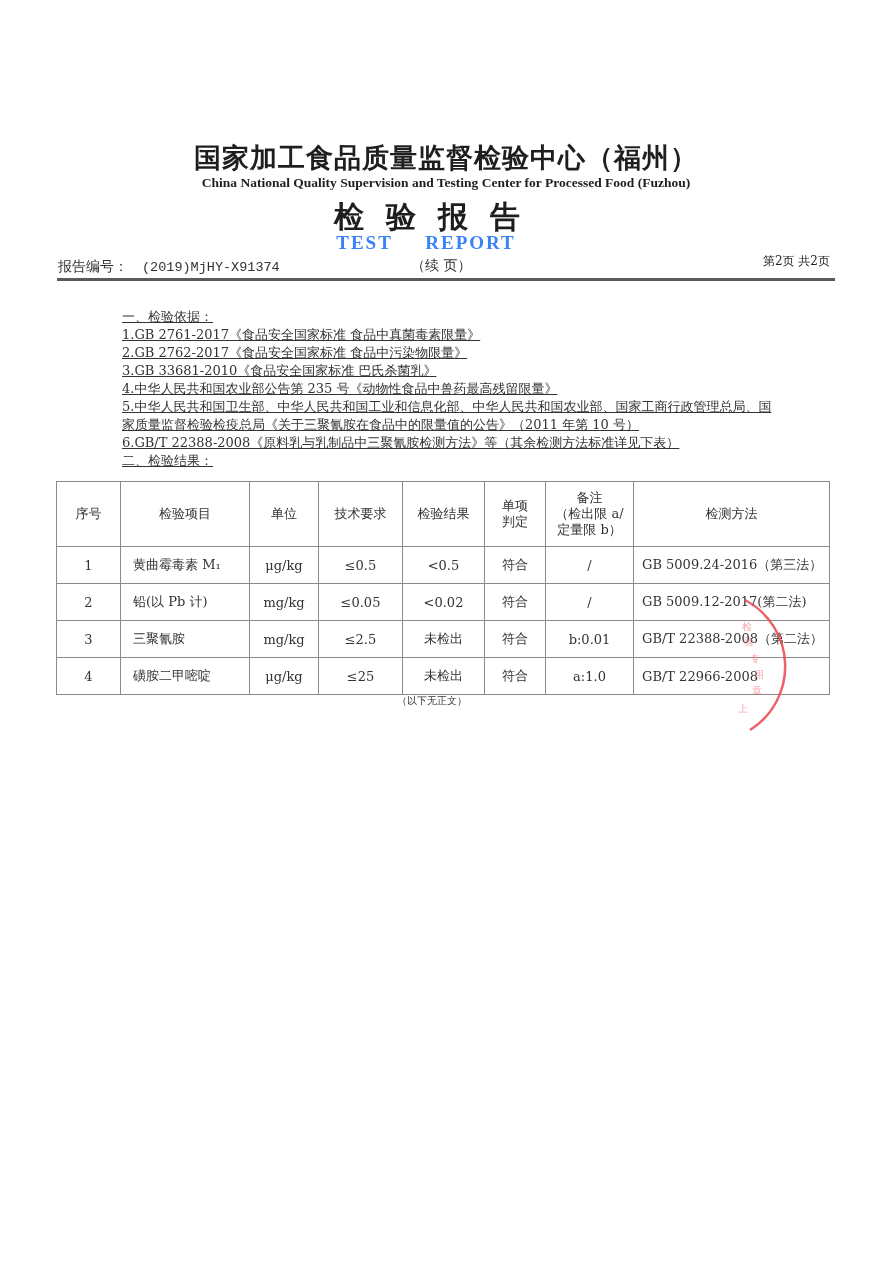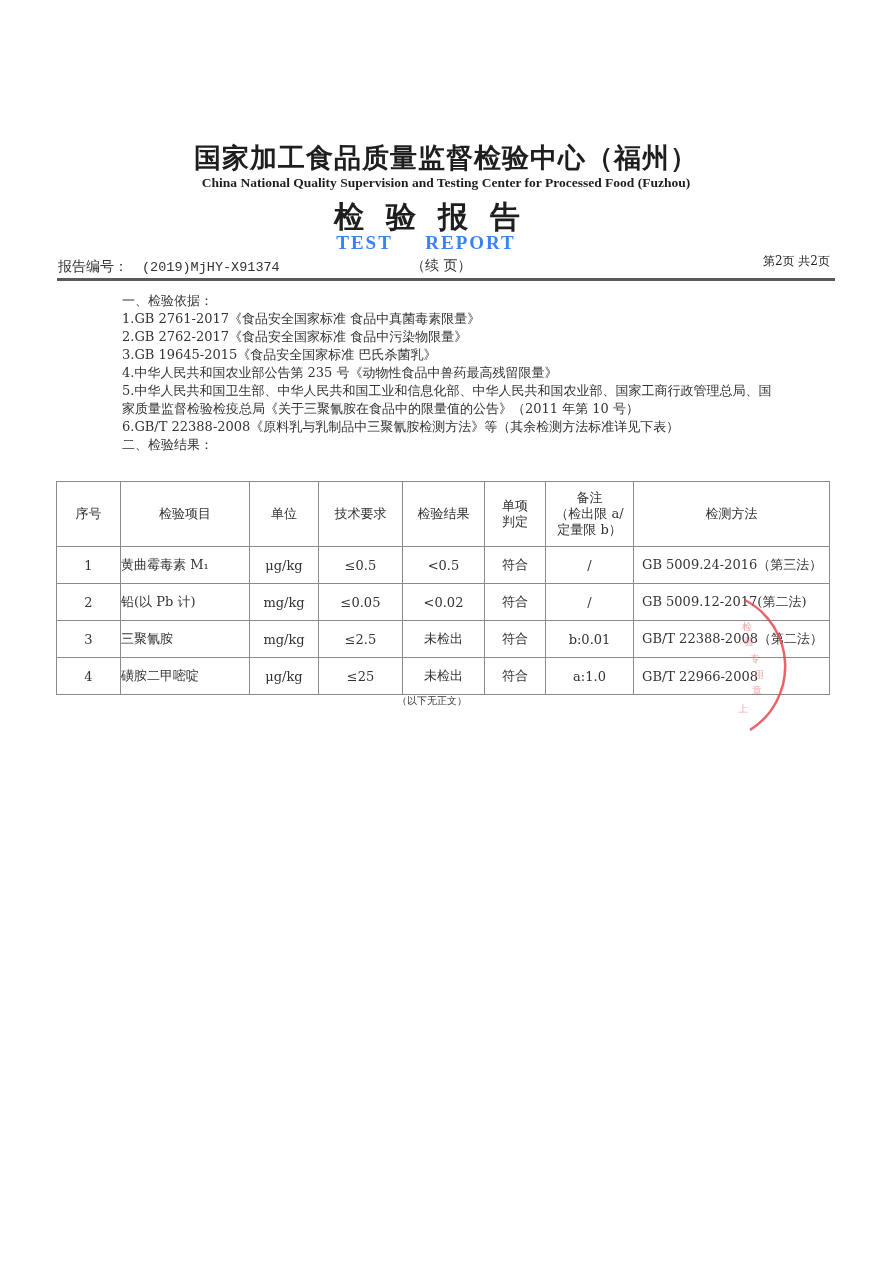--- a/index.html
+++ b/index.html
@@ -80,41 +80,41 @@
       background: #5a5a5a;
     }
 
     .section {
       left: 122px;
       font-size: 13px;
       color: #333;
       line-height: 18px;
       white-space: nowrap;
     }
-    .basis { top: 292px; width: 680px; }
+    .basis { top: 308px; width: 680px; text-decoration: underline; }
     .basis .line { white-space: nowrap; }
     .basis .wrap { white-space: normal; width: 660px; }
 
     table.results {
       position: absolute;
       left: 56px; top: 481px;
       border-collapse: collapse;
       font-size: 13px;
       color: #333;
       font-family: "DejaVu Serif", serif;
     }
     table.results th, table.results td {
       border: 1px solid #8a8a8a;
       text-align: center;
       padding: 0;
       font-weight: normal;
     }
     table.results th { height: 64px; line-height: 16px; }
     table.results td { height: 36px; }
-    table.results td.item { text-align: left; }
+    table.results td.item { text-align: left; padding-left: 12px; }
     table.results td.method { text-align: left; padding-left: 8px; white-space: nowrap; }
     .c1 { width: 63px; }
     .c2 { width: 128px; }
     .c3 { width: 68px; }
     .c4 { width: 83px; }
     .c5 { width: 81px; }
     .c6 { width: 60px; }
     .c7 { width: 87px; }
     .c8 { width: 195px; }
 
@@ -142,21 +142,21 @@
   <span>报告编号：</span><span class="val">(2019)MjHY-X91374</span>
 </div>
 <div class="abs continued">（续 页）</div>
 <div class="abs page-info">第2页  共2页</div>
 <div class="abs rule"></div>
 
 <div class="abs section basis">
   <div class="line">一、检验依据：</div>
   <div class="line">1.GB 2761-2017《食品安全国家标准 食品中真菌毒素限量》</div>
   <div class="line">2.GB 2762-2017《食品安全国家标准 食品中污染物限量》</div>
-  <div class="line">3.GB 19645-2015《食品安全国家标准 巴氏杀菌乳》</div>
+  <div class="line">3.GB 33681-2010《食品安全国家标准 巴氏杀菌乳》</div>
   <div class="line">4.中华人民共和国农业部公告第 235 号《动物性食品中兽药最高残留限量》</div>
   <div class="wrap">5.中华人民共和国卫生部、中华人民共和国工业和信息化部、中华人民共和国农业部、国家工商行政管理总局、国家质量监督检验检疫总局《关于三聚氰胺在食品中的限量值的公告》（2011 年第 10 号）</div>
   <div class="line">6.GB/T 22388-2008《原料乳与乳制品中三聚氰胺检测方法》等（其余检测方法标准详见下表）</div>
   <div class="line">二、检验结果：</div>
 </div>
 
 <table class="results">
   <thead>
     <tr>
       <th class="c1">序号</th>

